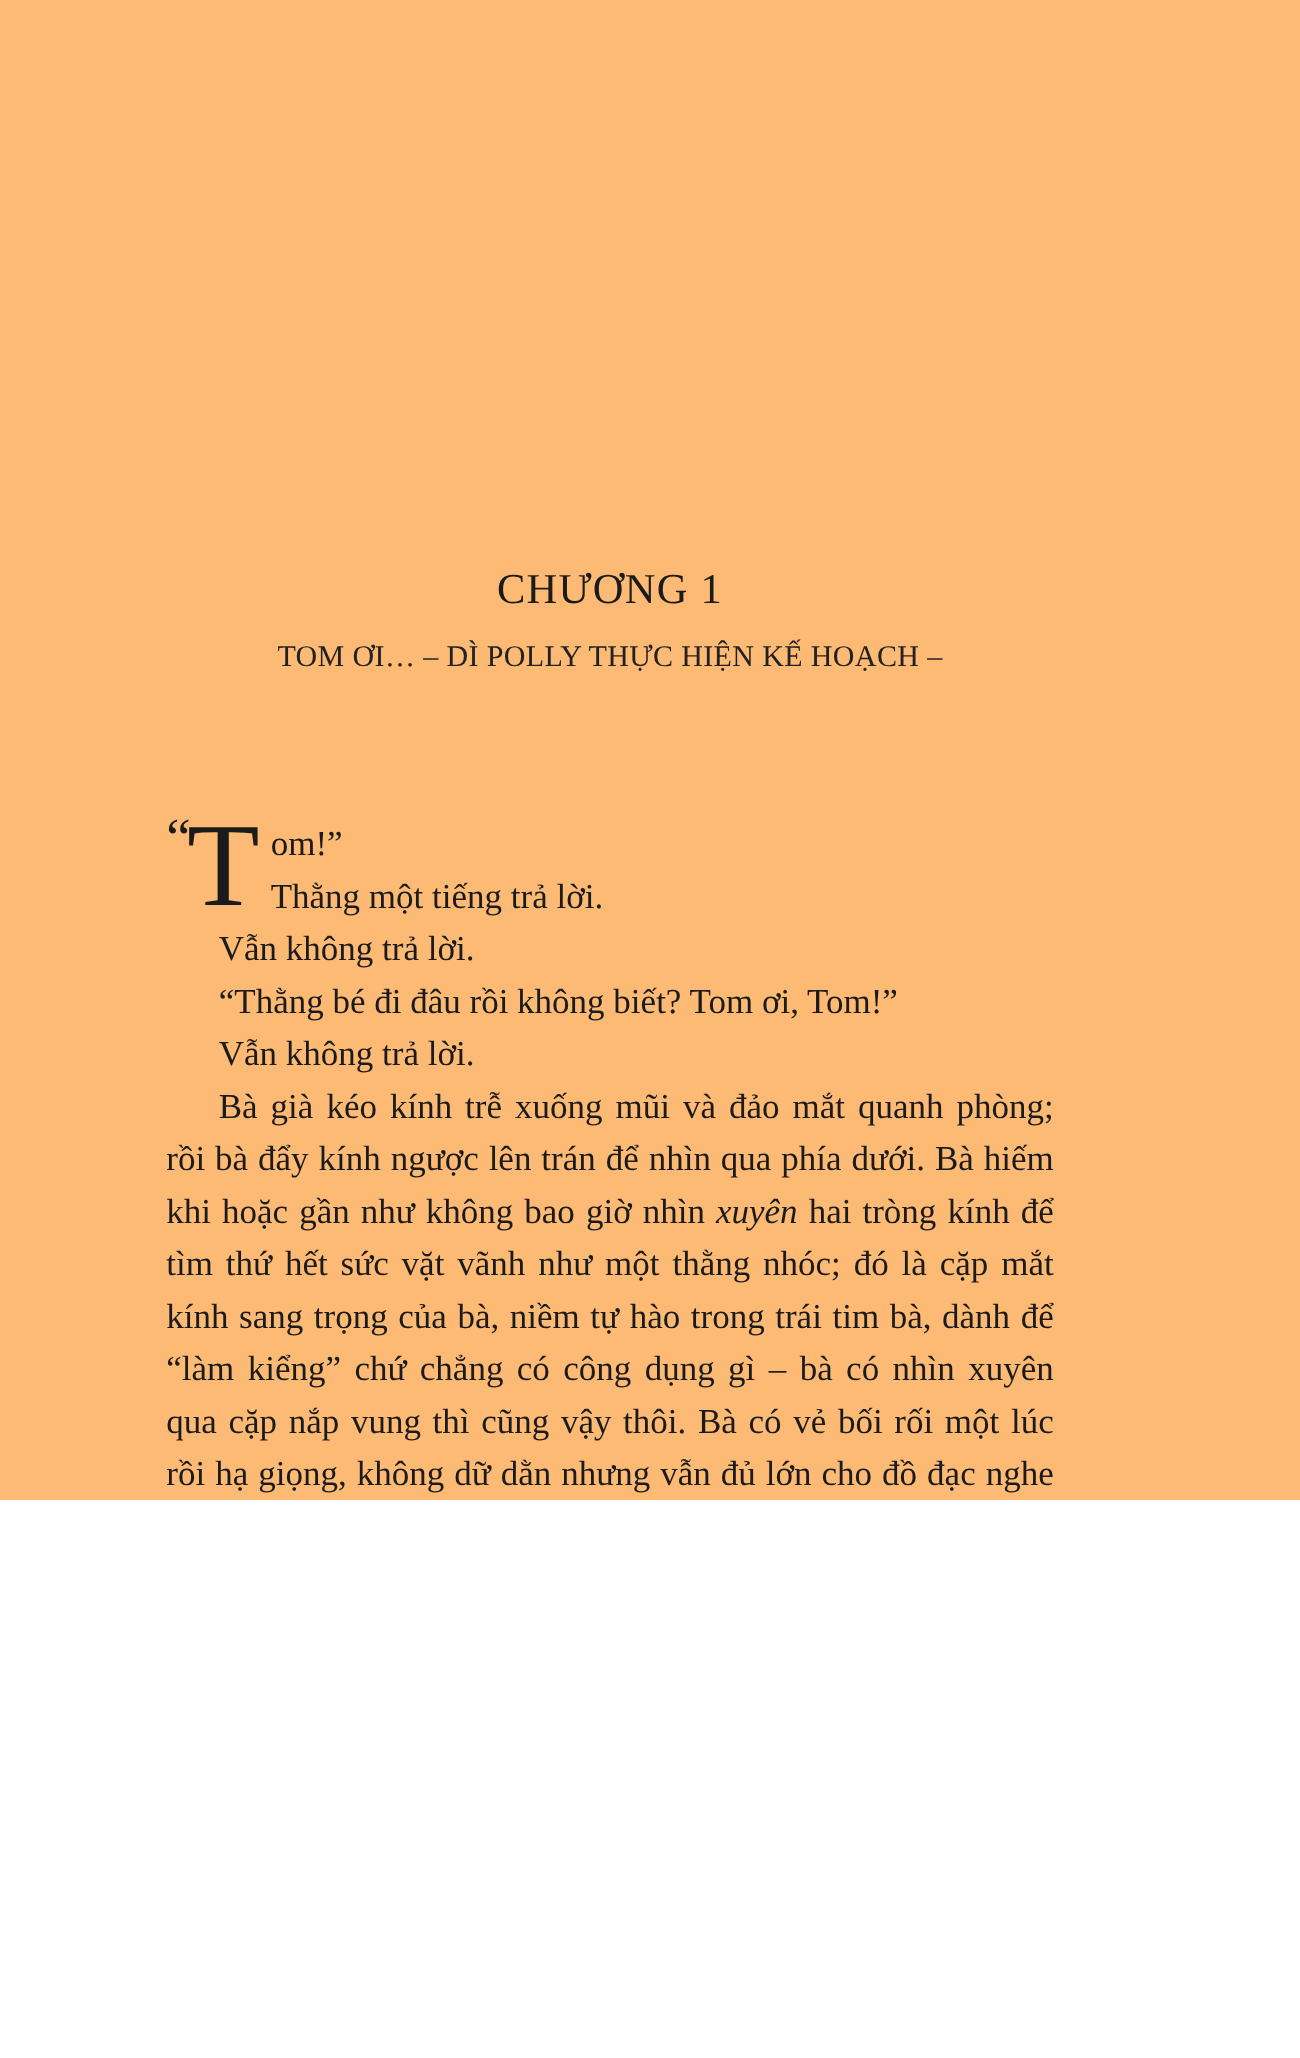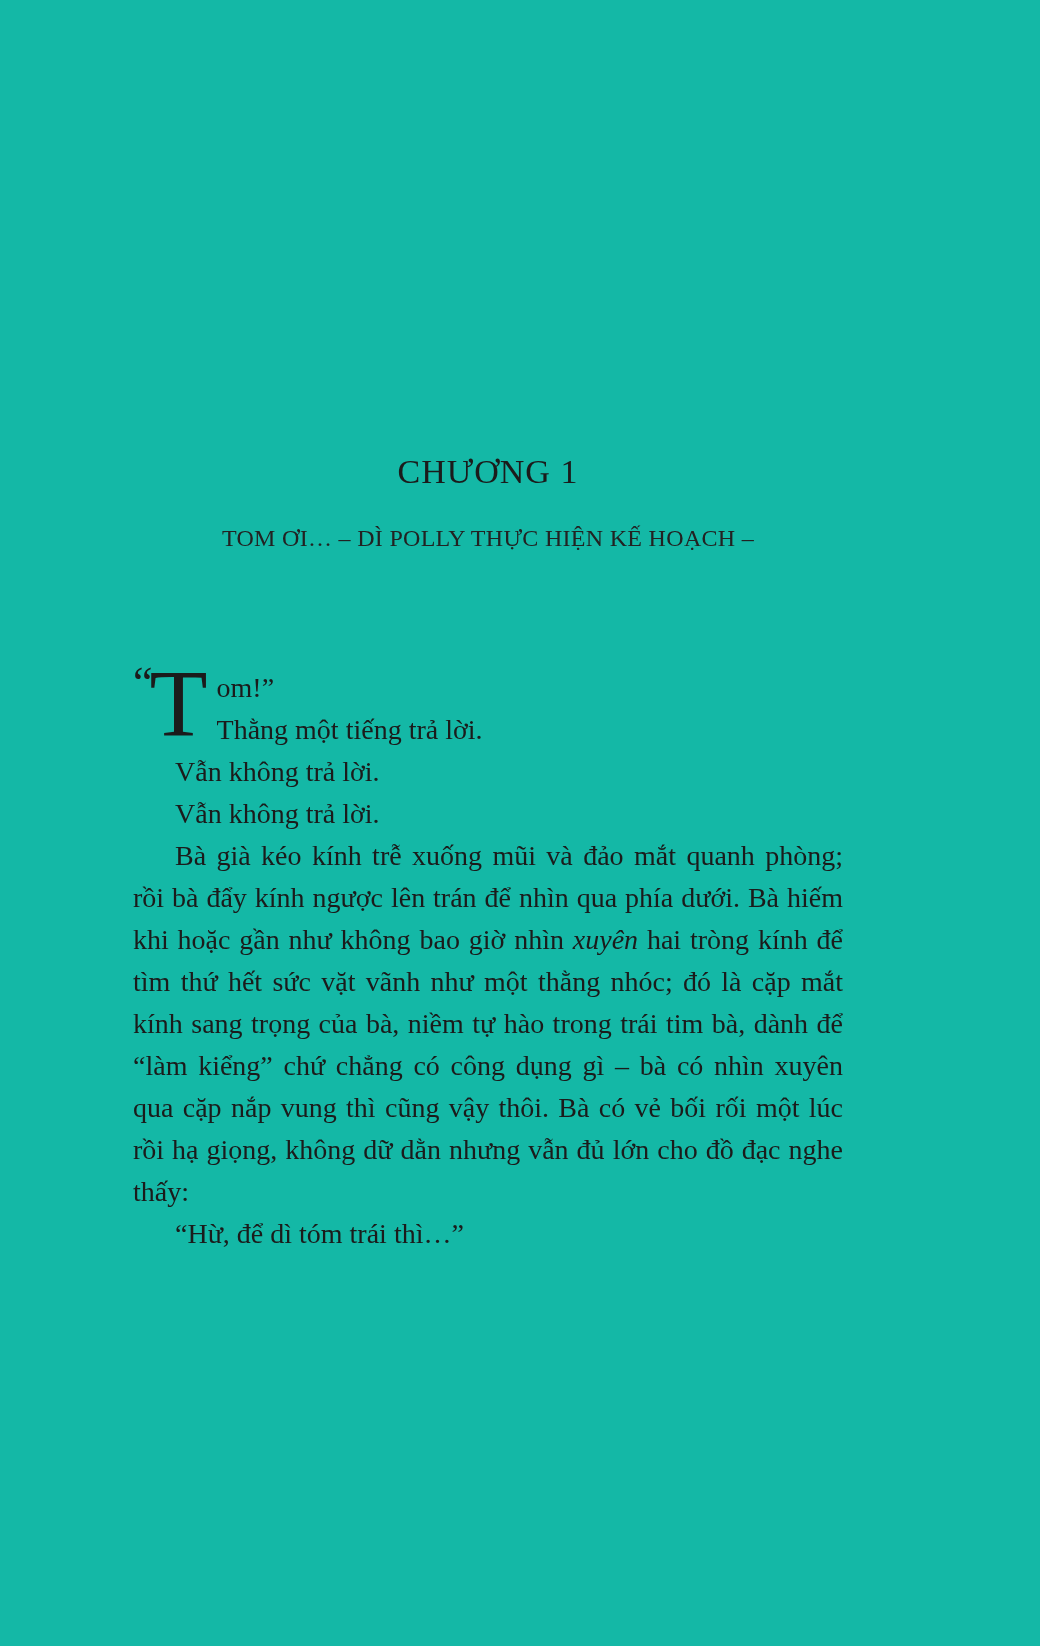--- a/index.html
+++ b/index.html
@@ -3,43 +3,43 @@
 <meta charset="utf-8">
 <style>
   html, body {
     margin: 0;
     padding: 0;
     background: #ffffff;
   }
   .page {
     position: relative;
     width: 1040px;
-    height: 1646px;
-    background: #14b8a6;
+    height: 1200px;
+    background: #fdba74;
     color: #1b1b1b;
     font-family: "Liberation Serif", "DejaVu Serif", serif;
     overflow: hidden;
   }
   .column {
     position: absolute;
     left: 133px;
     top: 0;
     width: 710px;
   }
   .chapter-title {
     margin: 452px 0 0 0;
     font-size: 34px;
     line-height: 40px;
     font-weight: normal;
     text-align: center;
     letter-spacing: 1px;
     color: #1b1b1b;
   }
   .chapter-subtitle {
-    margin-top: 30px;
+    margin-top: 18px;
     text-align: center;
     font-size: 24px;
     line-height: 33px;
     letter-spacing: 0.3px;
     color: #222222;
   }
   .body-text {
     margin-top: 112px;
     font-size: 28px;
     line-height: 42px;
@@ -88,19 +88,20 @@
       <div>TOM ƠI… – DÌ POLLY THỰC HIỆN KẾ HOẠCH –</div>
     </div>
 
     <div class="body-text">
       <p class="noindent">
         <span class="dc-wrap"><span class="dc-quote">“</span><span class="dc-letter">T</span></span><span>om!”</span>
       </p>
 
     <p class="noindent"><span>Thằng một tiếng trả lời.</span></p>
         <p><span>Vẫn không trả lời.</span></p>
+        <p><span>“Thằng bé đi đâu rồi không biết? Tom ơi, Tom!”</span></p>
         <p><span>Vẫn không trả lời.</span></p>
         <p><span>Bà già kéo kính trễ xuống mũi và đảo mắt quanh phòng; rồi bà đẩy kính ngược lên trán để nhìn qua phía dưới. Bà hiếm khi hoặc gần như không bao giờ nhìn </span><span class="ital">xuyên</span><span> hai tròng kính để tìm thứ hết sức vặt vãnh như một thằng nhóc; đó là cặp mắt kính sang trọng của bà, niềm tự hào trong trái tim bà, dành để “làm kiểng” chứ chẳng có công dụng gì – bà có nhìn xuyên qua cặp nắp vung thì cũng vậy thôi. Bà có vẻ bối rối một lúc rồi hạ giọng, không dữ dằn nhưng vẫn đủ lớn cho đồ đạc nghe thấy:</span></p>
         <p><span>“Hừ, để dì tóm trái thì…”</span></p>
       </div>
 
   </div>
 </div>
 
 </body></html>

